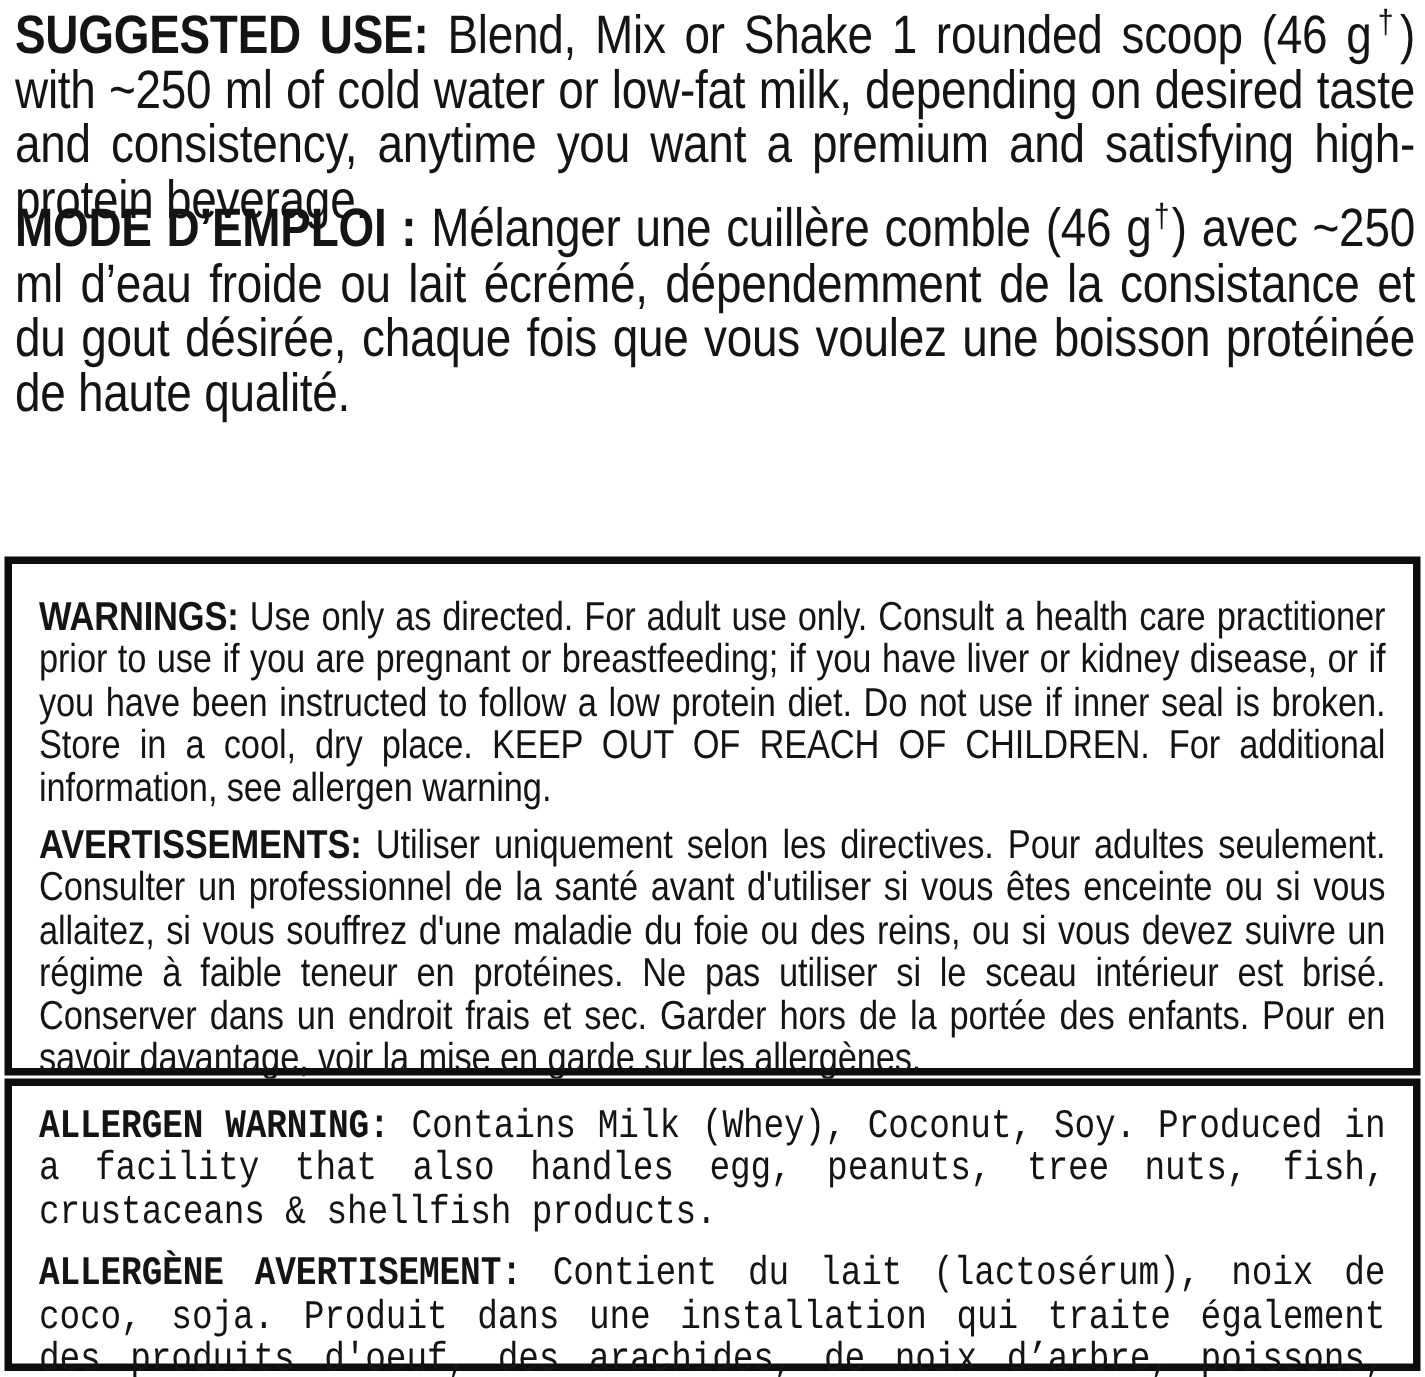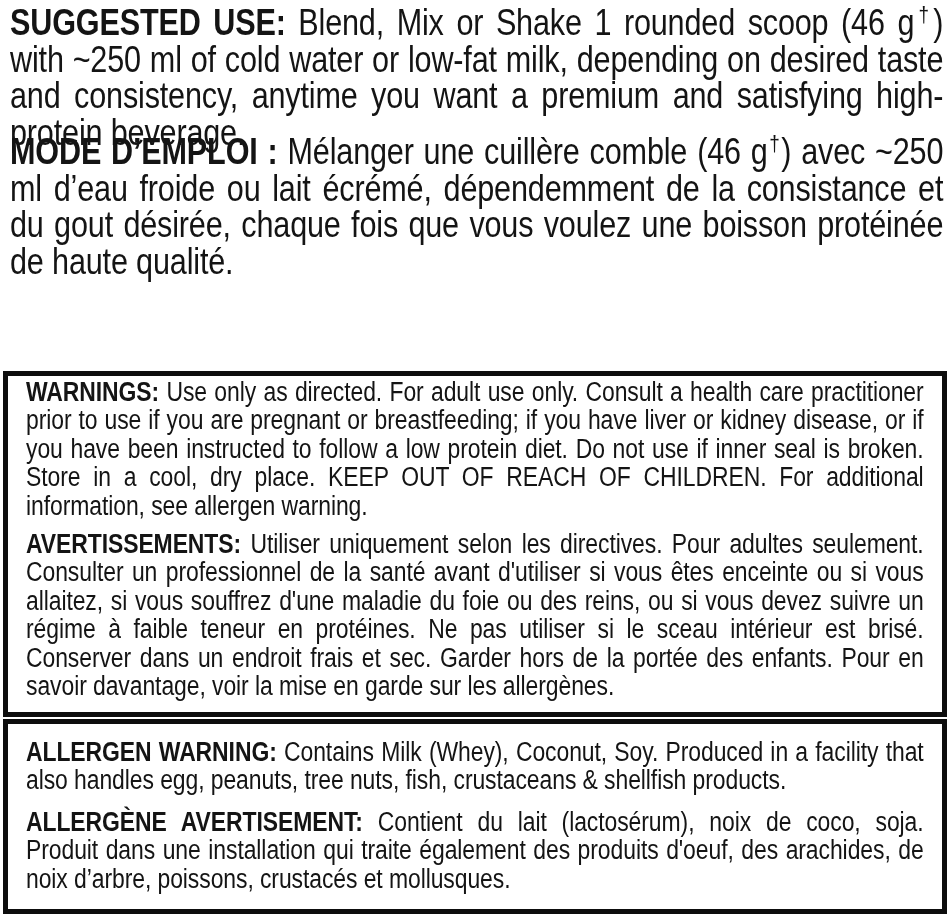--- a/index.html
+++ b/index.html
@@ -44,26 +44,27 @@
     position: absolute;
     left: 3px;
     width: 944px;
     box-sizing: border-box;
     border: 5px solid #0d0d0d;
     background: #ffffff;
   }
   #warnings-box {
     top: 371px;
     height: 346px;
-    padding: 2px 0 0 0;
+    padding: 21px 0 0 0;
   }
   #allergen-box {
     top: 719px;
     height: 195px;
     padding: 14px 0 0 0;
+    font-family: Liberation Mono, monospace;
   }
   .box-inner {
     margin: 0 18px;
   }
   .box-inner .squeeze {
     width: 1056px;
   }
   .box-para {
     font-size: 27px;
     line-height: 28.4px;

